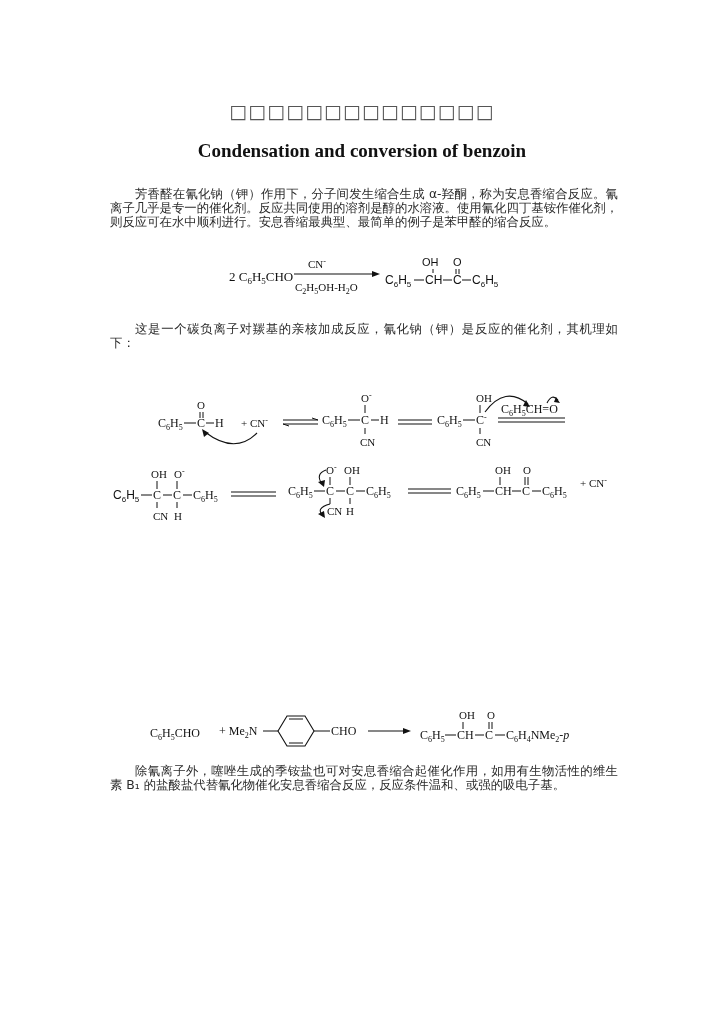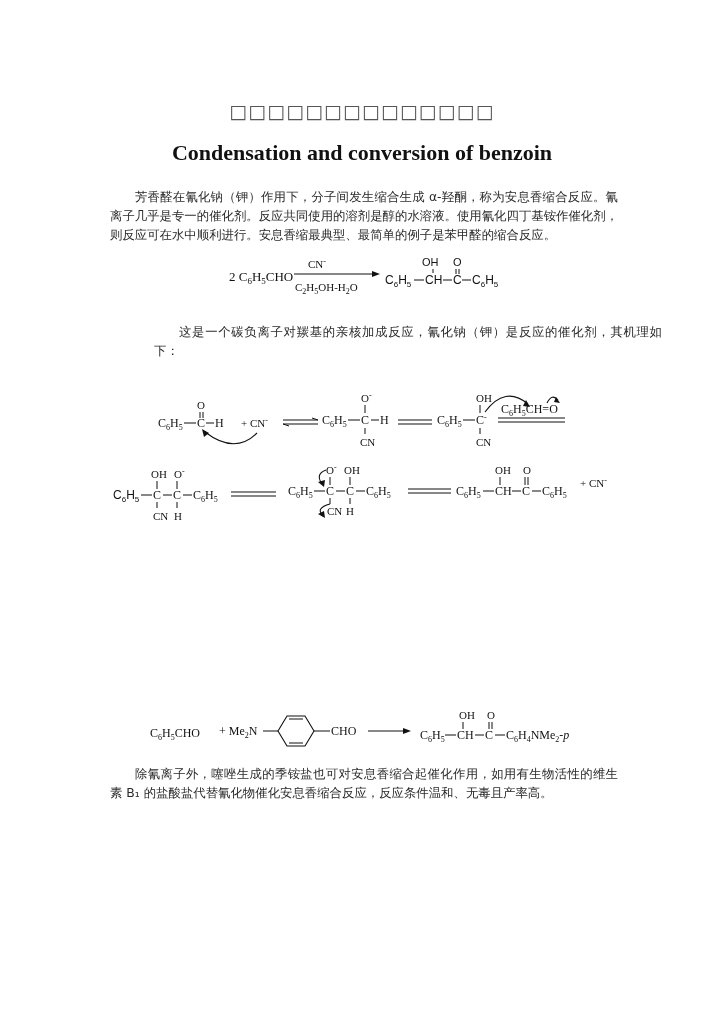--- a/index.html
+++ b/index.html
@@ -2,22 +2,22 @@
 <html><head>
 <meta charset="utf-8">
 <style>
   html, body { margin: 0; padding: 0; background: #ffffff; }
   body { width: 724px; height: 1024px; position: relative; overflow: hidden;
          font-family: "DejaVu Sans", sans-serif; color: #222; }
   .page { position: absolute; left: 0; top: 0; width: 724px; height: 1024px; }
   .title-cn { position: absolute; top: 100px; left: 0; width: 724px; text-align: center;
               font-size: 19px; letter-spacing: 1px; color: #555; font-family: "DejaVu Sans", sans-serif; }
   .title-en { position: absolute; top: 140px; left: 0; width: 724px; text-align: center;
-              font-family: "Liberation Serif", serif; font-weight: bold; font-size: 22px; color: #111; }
-  .para { position: absolute; left: 110px; width: 508px; font-size: 12.4px; line-height: 19px;
+              font-family: "Liberation Serif", serif; font-weight: bold; font-size: 19px; color: #111; }
+  .para { position: absolute; left: 110px; width: 508px; font-size: 12.4px; line-height: 14px;
           color: #2a2a2a; text-align: justify; }
   .para p { margin: 0; }
   .indent { text-indent: 25px; }
   .sans { font-family: "Liberation Sans", sans-serif; }
   svg text { font-family: "Liberation Serif", serif; fill: #111; }
   svg .sans { font-family: "Liberation Sans", sans-serif; }
   .diagram { position: absolute; left: 0; }
 </style>
 </head>
 <body>
@@ -46,21 +46,21 @@
       <line x1="443" y1="280" x2="452" y2="280" stroke="#111"></line>
       <text class="sans" x="453" y="284" font-size="12">C</text>
       <text class="sans" x="453" y="266" font-size="11">O</text>
       <line x1="456" y1="269" x2="456" y2="274" stroke="#111"></line>
       <line x1="459" y1="269" x2="459" y2="274" stroke="#111"></line>
       <line x1="462" y1="280" x2="471" y2="280" stroke="#111"></line>
       <text class="sans" x="472" y="284" font-size="12">C<tspan font-size="8" dy="3">6</tspan><tspan dy="-3">H</tspan><tspan font-size="8" dy="3">5</tspan></text>
     </g>
   </svg>
 
-  <div class="para" style="top:322px;margin-left:44px;">
+  <div class="para" style="top:322px;">
     <p class="indent">这是一个碳负离子对羰基的亲核加成反应，氰化钠（钾）是反应的催化剂，其机理如下：</p>
   </div>
 
   <svg class="diagram" style="top:385px;" width="724" height="75" viewBox="0 385 724 75">
     <text x="158" y="427" font-size="12">C<tspan font-size="8" dy="3">6</tspan><tspan dy="-3">H</tspan><tspan font-size="8" dy="3">5</tspan></text>
     <line x1="184" y1="423" x2="196" y2="423" stroke="#111"></line>
     <text x="197" y="427" font-size="12">C</text>
     <text x="197" y="409" font-size="11">O</text>
     <line x1="200" y1="412" x2="200" y2="418" stroke="#111"></line>
     <line x1="203" y1="412" x2="203" y2="418" stroke="#111"></line>
@@ -178,17 +178,17 @@
     <line x1="475" y1="735" x2="484" y2="735" stroke="#111"></line>
     <text x="485" y="739" font-size="12">C</text>
     <text x="487" y="719" font-size="11">O</text>
     <line x1="489" y1="722" x2="489" y2="729" stroke="#111"></line>
     <line x1="492" y1="722" x2="492" y2="729" stroke="#111"></line>
     <line x1="495" y1="735" x2="505" y2="735" stroke="#111"></line>
     <text x="506" y="739" font-size="12">C<tspan font-size="8" dy="3">6</tspan><tspan dy="-3">H</tspan><tspan font-size="8" dy="3">4</tspan><tspan dy="-3">NMe</tspan><tspan font-size="8" dy="3">2</tspan><tspan dy="-3">-</tspan><tspan font-style="italic">p</tspan></text>
   </svg>
 
   <div class="para" style="top:764px;">
-    <p class="indent">除氰离子外，噻唑生成的季铵盐也可对安息香缩合起催化作用，如用有生物活性的维生素 B₁ 的盐酸盐代替氰化物催化安息香缩合反应，反应条件温和、无毒且产率高。</p>
+    <p class="indent">除氰离子外，噻唑生成的季铵盐也可对安息香缩合起催化作用，如用有生物活性的维生素 B₁ 的盐酸盐代替氰化物催化安息香缩合反应，反应条件温和、或强的吸电子基。</p>
   </div>
 
 
 </div>
 
 </body></html>

